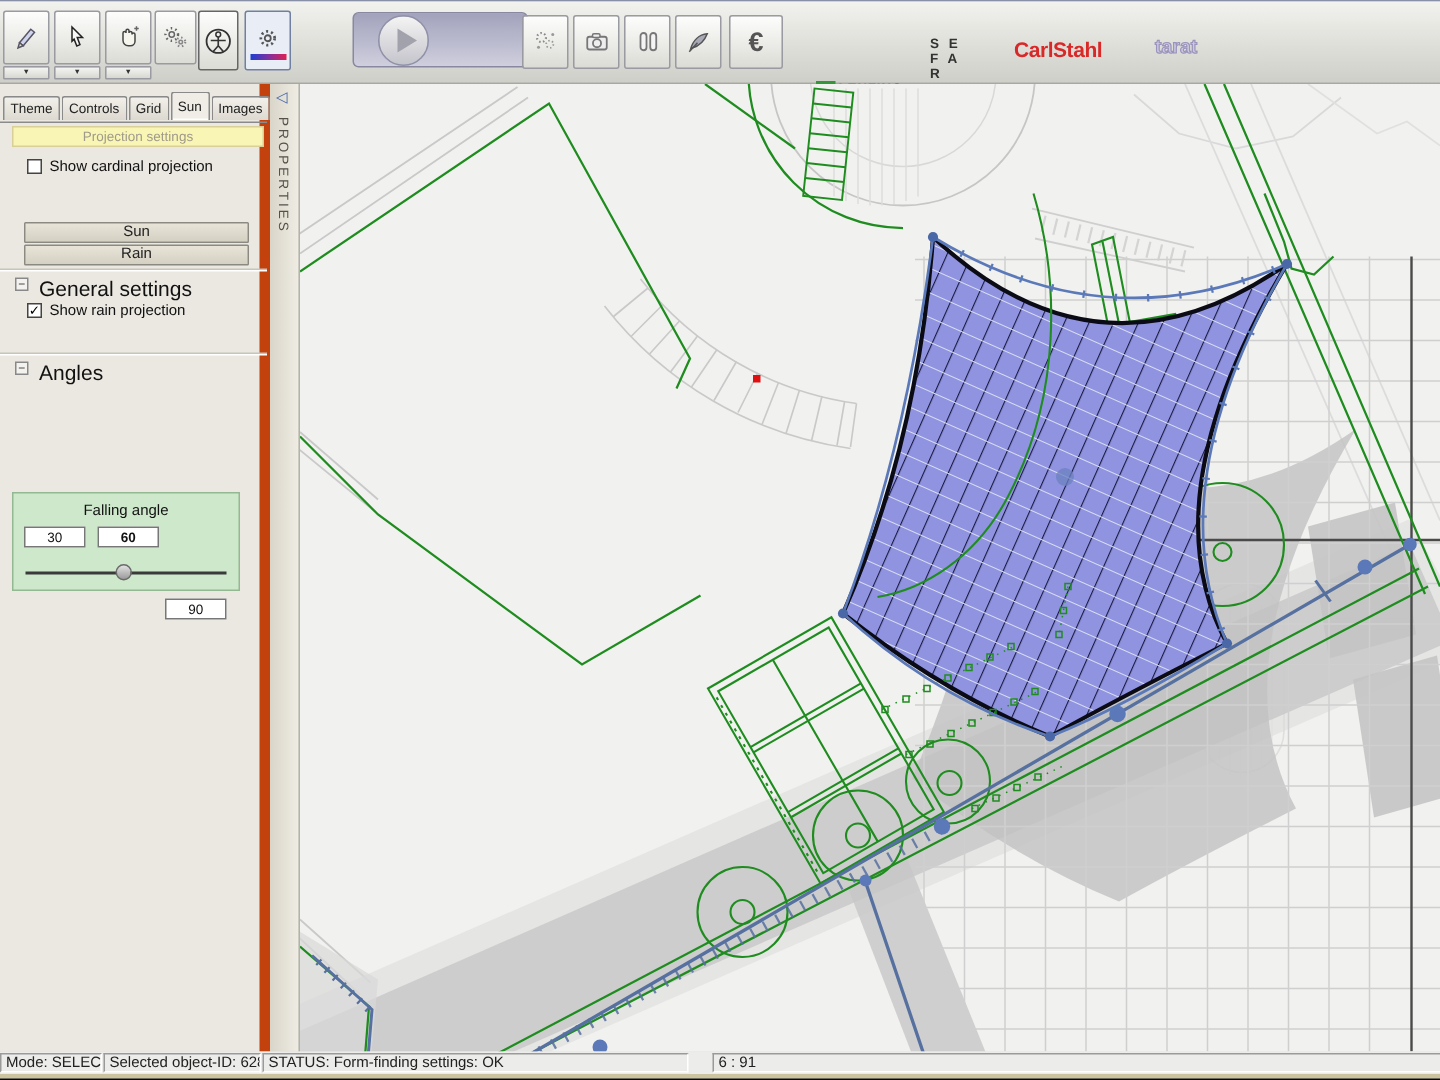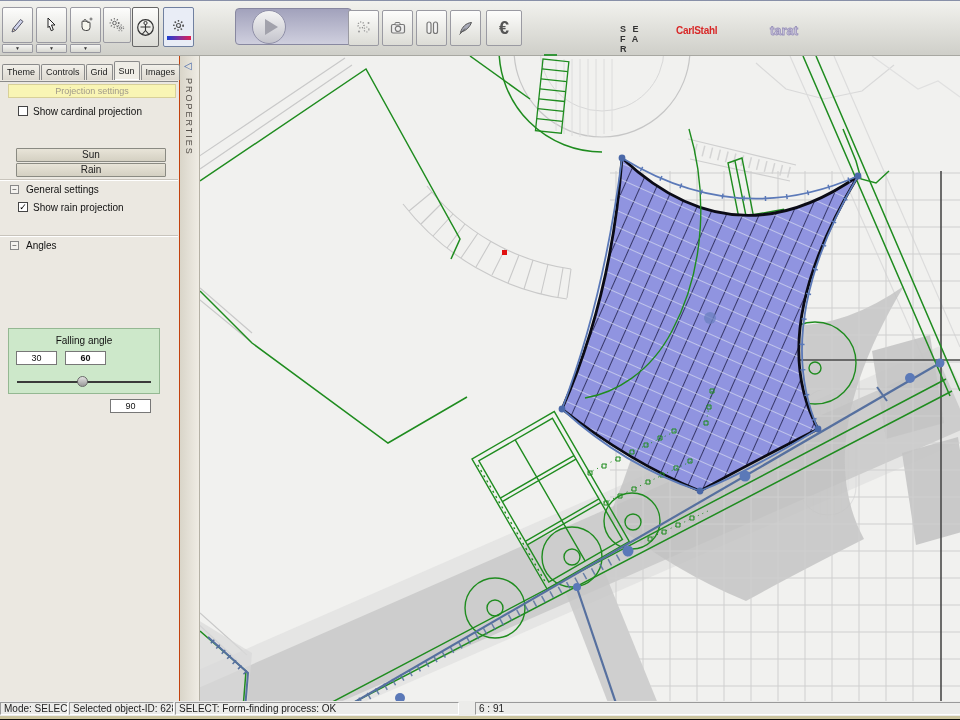--- a/index.html
+++ b/index.html
@@ -36,48 +36,48 @@
   #lenzing .sq { width:13px; height:13px; background:#35953a; margin-top:4px; }
   #lenzing .hatch { width:26px; height:5px; margin-top:1px;
     background:repeating-linear-gradient(90deg,#9a9a9a 0 2px,#e4e4e0 2px 4px); }
   #lenzing .t1 { font-size:9px; font-weight:bold; color:#4a4a4a; letter-spacing:.5px; line-height:10px; margin-top:4px;}
   #lenzing .t2 { font-size:5px; color:#9a9a96; letter-spacing:1.5px; }
   #sefar { left:80px; }
   #sefar .t { font-size:9px; font-weight:bold; color:#333; letter-spacing:2px; margin-top:5px; }
   #sefar .sqs { display:flex; gap:3px; justify-content:flex-end; margin-top:2px; }
   #sefar .sqs i { width:4px; height:4px; display:block; }
   .sq1{background:#b83030}.sq2{background:#4a4a52}.sq3{background:#9a9aa2}.sq4{background:#4878b8}
-  #carlstahl { left:136px; font-size:10px; font-weight:bold; color:#d82828; margin-top:6px; letter-spacing:-.3px;}
+  #carlstahl { left:136px; font-size:14px; font-weight:bold; color:#d82828; margin-top:6px; letter-spacing:-.3px;}
   #outlogo { left:182px; font-size:13px; font-weight:bold; margin-top:4px; letter-spacing:0;
     color:#cfc9e0;margin-left:48px; -webkit-text-stroke:.8px #9a93bb; }
 
   
   #panel { position:absolute; left:0; top:55px; width:180px; height:645px;
-    background:#ebe8e1; border-right:1px solid #c2410c; }
+    background:#ebe8e1; border-right:7px solid #c2410c; }
   #tabs { position:absolute; left:2px; top:5px; display:flex; align-items:flex-end; }
   .tab { font-size:9px; color:#222; background:linear-gradient(#f2f0ea,#ddd9d0);
     border:1px solid #8a8a8a; border-bottom:none; border-radius:2px 2px 0 0;
     padding:2px 4px 3px 4px; margin-right:1px; height:16px; }
   .tab.active { background:#efede6; height:19px; padding-top:4px; font-weight:normal;
     box-shadow:0 -1px 0 #fff inset; position:relative; top:0; }
   #tabline { position:absolute; left:0; top:25px; width:178px; border-top:1px solid #8a8a8a; }
   #banner { position:absolute; left:8px; top:28px; width:168px; height:14px;
     background:#f9f5b4; border:1px solid #d8d098; font-size:9px; color:#a09a8a;
     text-align:center; line-height:12px; }
   .cb { position:absolute; width:10px; height:10px; background:#fff; border:1px solid #444;
     font-size:9px; line-height:9px; text-align:center; color:#000; font-weight:bold; }
   .cblabel { position:absolute; font-size:10px; color:#111; }
   .panelbtn { position:absolute; left:16px; width:150px; height:14px;
     background:linear-gradient(#e8e4d8,#d4d0c2); border:1px solid #8a8a82; border-radius:1px;
     font-size:10px; color:#222; text-align:center; line-height:12px; }
   .sect { position:absolute; left:0; width:178px; border-top:1px solid #c8c4bc;
     box-shadow:0 1px 0 #fff inset; height:20px; }
   .minus { position:absolute; left:10px; top:5px; width:9px; height:9px; background:#f4f2ee;
     border:1px solid #888; font-size:8px; line-height:7px; text-align:center; color:#333; }
-  .sectlabel { position:absolute; left:26px; top:4px; font-size:10px; color:#111; }
+  .sectlabel { position:absolute; left:26px; top:4px; font-size:14px; color:#111; }
   .groupbox { position:absolute; left:8px; width:152px; border:1px solid #a8989e; }
   #dirbox { top:203px; height:62px; background:#eed9de; }
   #fallbox { top:272px; height:66px; background:#cde8ca; border-color:#94b892; }
   .grouplabel { position:absolute; font-size:10px; color:#111; }
   .valrow { position:absolute; left:0; width:100%; top:22px; }
   .val { position:absolute; width:41px; height:14px; border:1px solid #777; background:#fff;
     font-size:9px; text-align:center; font-family:"Liberation Sans",sans-serif; color:#111; }
   .track { position:absolute; left:8px; width:134px; height:2px; background:#3a3a3a; }
   .knob { position:absolute; width:11px; height:11px; border-radius:50%;
     background:linear-gradient(#e2e2e2,#9a9a9a); border:1px solid #6a6a6a; }
@@ -422,18 +422,18 @@
           <circle cx="577" cy="586" r="4"></circle>
       </g>
 
       <rect x="502" y="249" width="5" height="5" fill="#e01010"></rect>
     </svg>
   </div>
 
   <div id="statusbar">
     <div class="seg" style="left:0;width:68px">Mode: SELECT</div>
     <div class="seg" style="left:69px;width:105px">Selected object-ID: 6283</div>
-    <div class="seg" style="left:175px;width:284px">SELECT: Form-finding process: OK</div>
+    <div class="seg" style="left:175px;width:284px">STATUS: Form-finding settings: OK</div>
     <div class="seg" style="left:475px;width:567px">6 : 91</div>
   </div>
   <div id="cap1"></div>
   <div id="cap2"></div>
 </div>
 
 </body></html>

